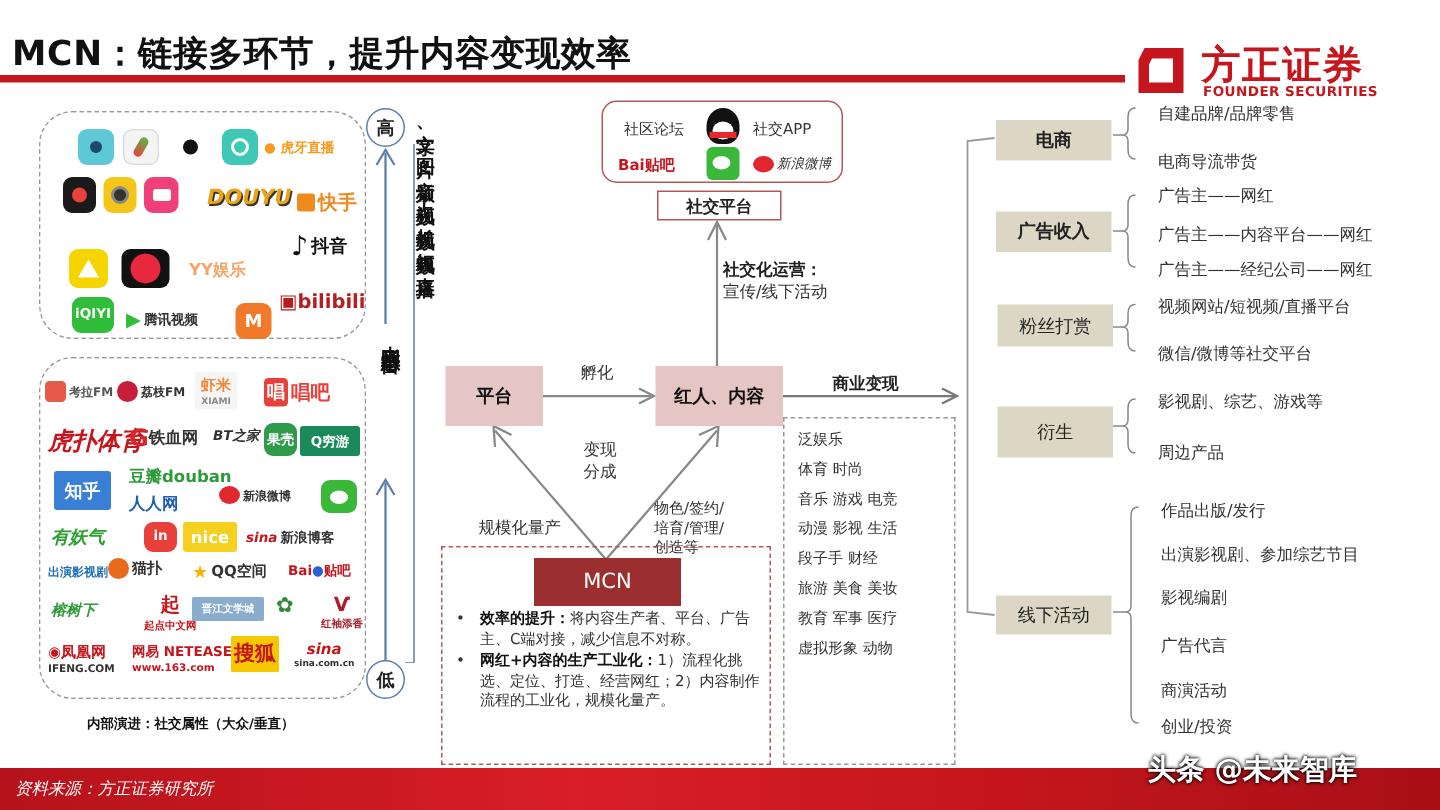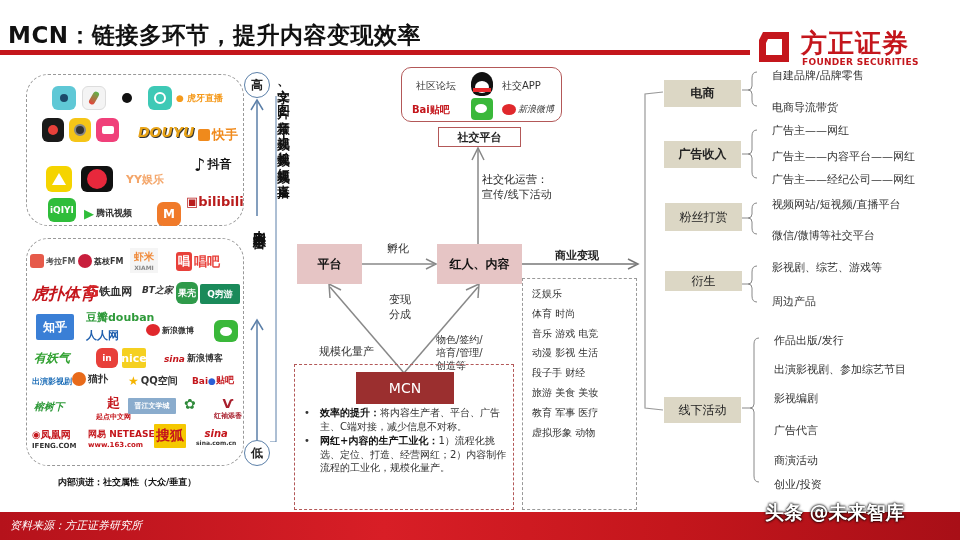--- a/index.html
+++ b/index.html
@@ -94,21 +94,21 @@
   <div class="app" style="left:174px;top:46px;width:40px;height:20px;background:#1a8a5a;font-size:9px;border-radius:2px">Q穷游</div>
   <div class="app" style="left:10px;top:76px;width:38px;height:26px;background:#3a7fd6;font-size:12px;border-radius:2px">知乎</div>
   <div class="txtlogo" style="left:60px;top:72px;color:#2f9a3a;font-size:11px">豆瓣douban</div>
   <div class="txtlogo" style="left:60px;top:90px;color:#1f5fae;font-size:11px">人人网</div>
   <div class="txtlogo" style="left:120px;top:86px;color:#333;font-size:8px"><span style="display:inline-block;width:14px;height:12px;background:#e0282c;border-radius:50%;margin-right:2px"></span>新浪微博</div>
   <div class="app" style="left:188px;top:82px;width:24px;height:22px;background:#3ab83a">
       <span style="width:12px;height:9px;border-radius:50%;background:#fff"></span>
     </div>
   <div class="txtlogo" style="left:8px;top:112px;color:#2fa02f;font-size:12px;font-weight:900;font-style:italic">有妖气</div>
   <div class="app" style="left:70px;top:110px;width:22px;height:20px;background:#e8403a;font-size:9px">in</div>
-  <div class="app" style="left:96px;top:110px;width:24px;height:20px;background:#f5d020;font-size:11px;border-radius:2px">nice</div>
+  <div class="app" style="left:96px;top:110px;width:36px;height:20px;background:#f5d020;font-size:11px;border-radius:2px">nice</div>
   <div class="txtlogo" style="left:138px;top:114px;color:#333;font-size:9px"><span style="color:#c4161c;font-style:italic;font-weight:900;margin-right:2px">sina</span>新浪博客</div>
   <div class="txtlogo" style="left:6px;top:138px;color:#1f6fb8;font-size:8px">出演影视剧</div>
   <div class="txtlogo" style="left:46px;top:134px;color:#333;font-size:10px"><span style="display:inline-block;width:14px;height:14px;background:#e86a1a;border-radius:50%;margin-right:2px"></span>猫扑</div>
   <div class="txtlogo" style="left:102px;top:136px;color:#333;font-size:10px"><span style="color:#f5b400;font-size:12px;margin-right:2px">★</span>QQ空间</div>
   <div class="txtlogo" style="left:166px;top:136px;color:#c4161c;font-size:9px">Bai<span style="color:#2a5fd6">●</span>贴吧</div>
   <div class="txtlogo" style="left:8px;top:162px;color:#2f9a3a;font-size:10px;font-style:italic;font-weight:900">榕树下</div>
   <div class="txtlogo" style="left:70px;top:156px;color:#c4161c;font-size:7px;flex-direction:column"><span style="font-size:13px">起</span>起点中文网</div>
   <div class="app" style="left:102px;top:160px;width:48px;height:16px;background:#8aaccd;font-size:7px;border-radius:1px">晋江文学城</div>
   <div class="txtlogo" style="left:158px;top:158px;color:#2f8a3a;font-size:14px">✿</div>
   <div class="txtlogo" style="left:188px;top:158px;color:#a81e2c;font-size:7px;flex-direction:column"><span style="font-size:13px">Ѵ</span>红袖添香</div>
@@ -168,21 +168,21 @@
   <path d="M757,203 Q752,203 752,209 L752,214 Q752,218 748,218 Q752,218 752,222 L752,228 Q752,234 757,234" fill="none" stroke="#888" stroke-width="1"></path>
   <path d="M757,266 Q752,266 752,272 L752,280 Q752,284 748,284 Q752,284 752,288 L752,296 Q752,302 757,302" fill="none" stroke="#888" stroke-width="1"></path>
   <path d="M759,338 Q754,338 754,344 L754,404 Q754,408 750,408 Q754,408 754,412 L754,476 Q754,482 759,482" fill="none" stroke="#888" stroke-width="1"></path>
   <line x1="742" y1="90" x2="748" y2="90" stroke="#888" stroke-width="1"></line>
   <line x1="742" y1="154" x2="748" y2="154" stroke="#888" stroke-width="1"></line>
   <line x1="742" y1="218" x2="748" y2="218" stroke="#888" stroke-width="1"></line>
   <line x1="742" y1="284" x2="748" y2="284" stroke="#888" stroke-width="1"></line>
   <line x1="742" y1="408" x2="750" y2="408" stroke="#888" stroke-width="1"></line>
 </svg>
 
-<div class="abs" style="left:482px;top:172px;font-size:11px;font-weight:normal;white-space:nowrap">社交化运营：</div>
+<div class="abs" style="left:482px;top:172px;font-size:11px;font-weight:bold;white-space:nowrap">社交化运营：</div>
 <div class="abs label" style="left:482px;top:187px">宣传/线下活动</div>
 
 <div class="abs pinkbox" style="left:297px;top:244px;width:65px;height:40px">平台</div>
 <div class="abs label" style="left:387px;top:241px">孵化</div>
 <div class="abs pinkbox" style="left:437px;top:244px;width:85px;height:40px">红人、内容</div>
 <div class="abs" style="left:555px;top:248px;font-size:11px;font-weight:bold;white-space:nowrap">商业变现</div>
 <div class="abs label" style="left:389px;top:292px;white-space:pre;line-height:15px">变现
 分成</div>
 <div class="abs label" style="left:319px;top:344px">规模化量产</div>
 <div class="abs label" style="left:436px;top:333px;white-space:pre;line-height:13px;font-size:10px">物色/签约/
@@ -210,21 +210,21 @@
   <div>动漫 影视 生活</div>
   <div>段子手 财经</div>
   <div>旅游 美食 美妆</div>
   <div>教育 军事 医疗</div>
   <div>虚拟形象 动物</div>
 </div>
 
 <div class="abs tanbox" style="left:664px;top:80px;width:77px;height:27px;font-weight:bold">电商</div>
 <div class="abs tanbox" style="left:664px;top:141px;width:77px;height:27px;font-weight:bold">广告收入</div>
 <div class="abs tanbox" style="left:665px;top:203px;width:77px;height:28px">粉丝打赏</div>
-<div class="abs tanbox" style="left:665px;top:271px;width:77px;height:20px">衍生</div>
+<div class="abs tanbox" style="left:665px;top:271px;width:77px;height:34px">衍生</div>
 <div class="abs tanbox" style="left:664px;top:397px;width:77px;height:26px">线下活动</div>
 
 <div class="abs rev-item" style="left:772px;top:68px">自建品牌/品牌零售</div>
 <div class="abs rev-item" style="left:772px;top:100px">电商导流带货</div>
 <div class="abs rev-item" style="left:772px;top:123px">广告主——网红</div>
 <div class="abs rev-item" style="left:772px;top:149px">广告主——内容平台——网红</div>
 <div class="abs rev-item" style="left:772px;top:172px">广告主——经纪公司——网红</div>
 <div class="abs rev-item" style="left:772px;top:197px">视频网站/短视频/直播平台</div>
 <div class="abs rev-item" style="left:772px;top:228px">微信/微博等社交平台</div>
 <div class="abs rev-item" style="left:772px;top:260px">影视剧、综艺、游戏等</div>

